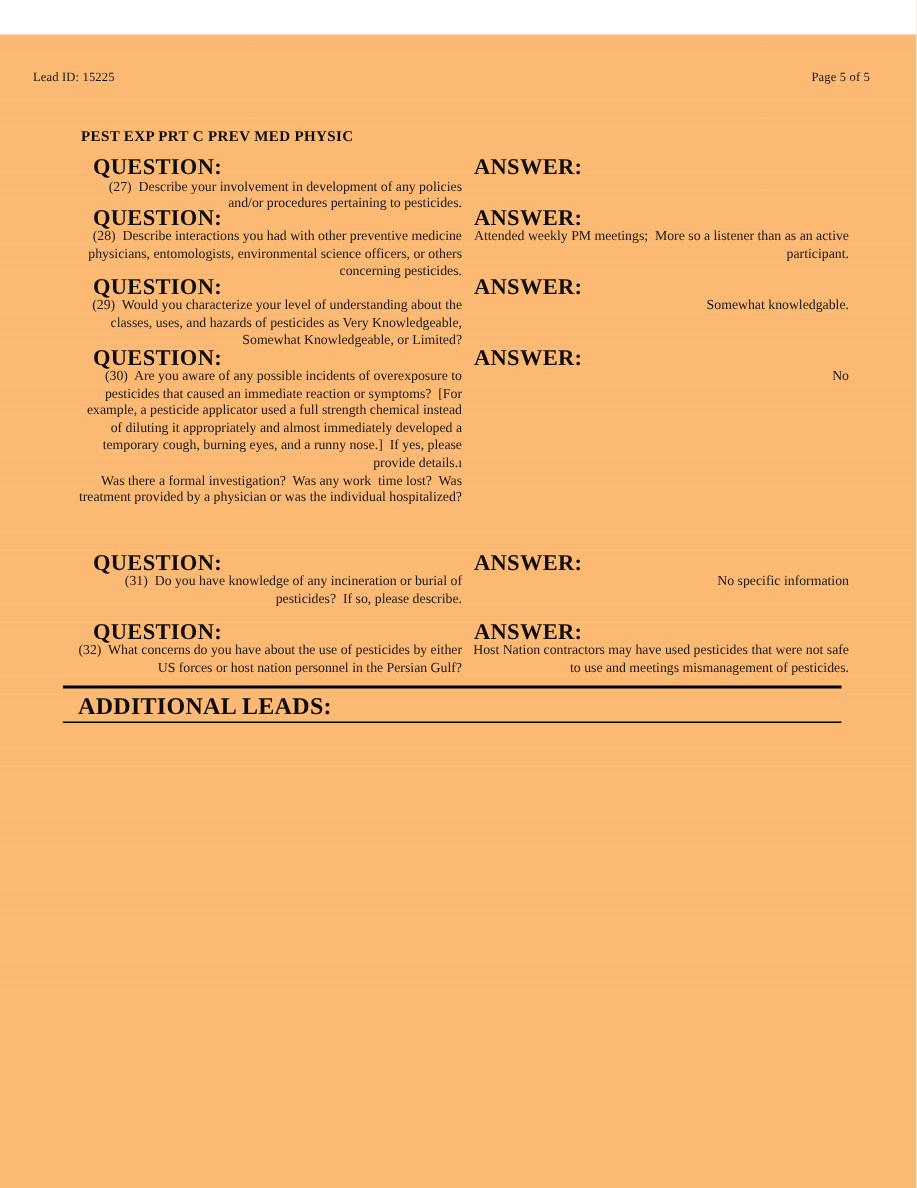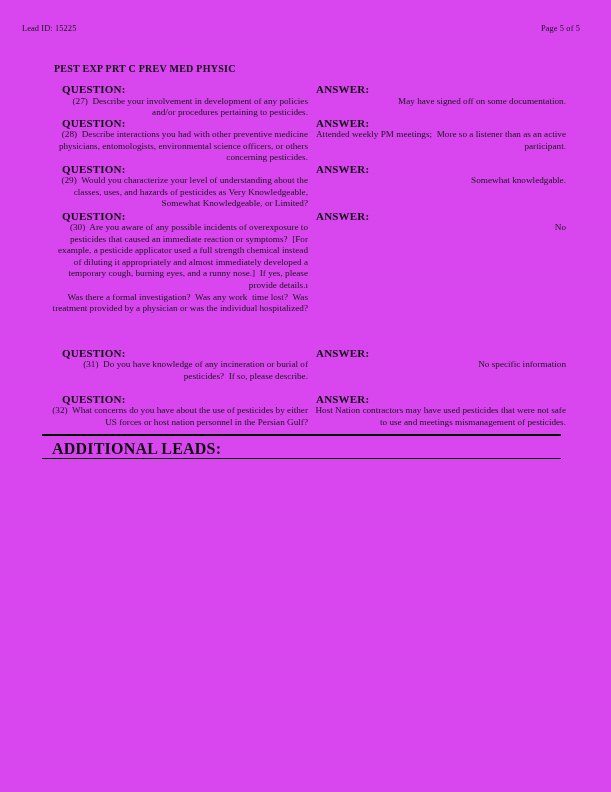--- a/index.html
+++ b/index.html
@@ -12,21 +12,22 @@
     height: 792px;
     position: relative;
     font-family: "Liberation Serif", "DejaVu Serif", serif;
     color: #000000;
     overflow: hidden;
   }
 
   .page {
     position: absolute;
     inset: 0;
-    background: #d946ef;
+    background: #fdba74;
+    margin-top: 23px;
   }
 
   
   .header {
     position: absolute;
     top: 24px;
     left: 22px;
     right: 22px;
     height: 14px;
   }
@@ -79,21 +80,21 @@
     top: 0;
   }
   .col-a {
     position: absolute;
     left: 256px;
     width: 258px;
     top: 0;
   }
 
   .label {
-    font-size: 11px;
+    font-size: 15px;
     font-weight: bold;
     letter-spacing: 0.2px;
     line-height: 11.6px;
     color: #0d0d10;
   }
   .label.q { padding-left: 10px; }
   .label.a { padding-left: 8px; }
 
   .text {
     font-size: 9.2px;
@@ -151,21 +152,20 @@
   <div class="doc-title">PEST EXP PRT C PREV MED PHYSIC</div>
 
   <div class="body-area" id="qa-list">
       <div class="qa-block" style="position: absolute; top: 0px; left: 0px; width: 514px; height: 35px;">
         <div class="col-q">
           <div class="label q">QUESTION:</div>
           <div class="text">(27)  Describe your involvement in development of any policies and/or procedures pertaining to pesticides.</div>
         </div>
         <div class="col-a">
           <div class="label a">ANSWER:</div>
-          <div class="text">May have signed off on some documentation.</div>
         </div>
       </div>
       <div class="qa-block" style="position: absolute; top: 33.5px; left: 0px; width: 514px; height: 46px;">
         <div class="col-q">
           <div class="label q">QUESTION:</div>
           <div class="text">(28)  Describe interactions you had with other preventive medicine physicians, entomologists, environmental science officers, or others concerning pesticides.</div>
         </div>
         <div class="col-a">
           <div class="label a">ANSWER:</div>
           <div class="text">Attended weekly PM meetings;  More so a listener than as an active participant.</div>

